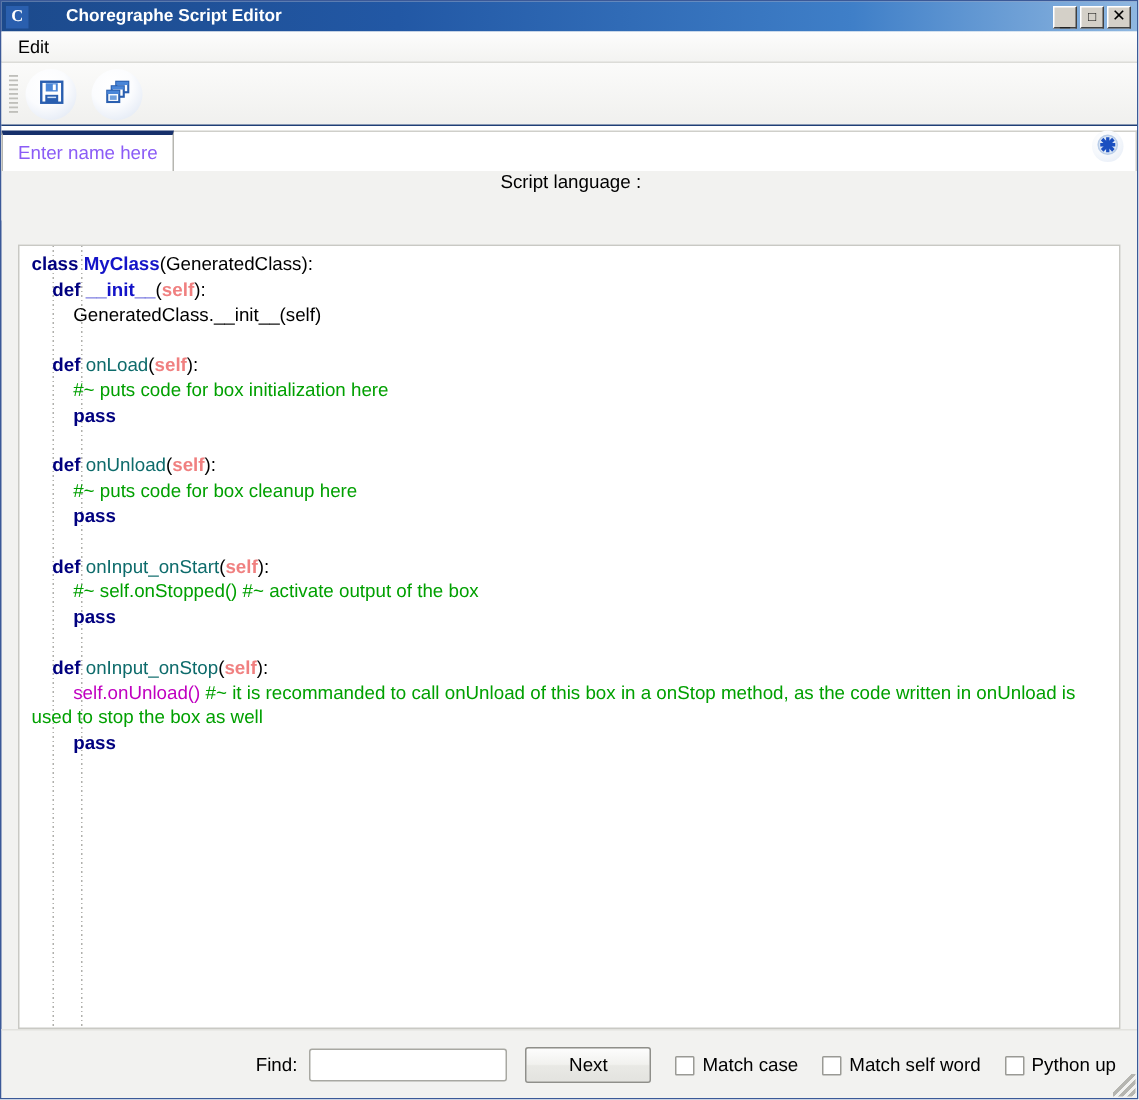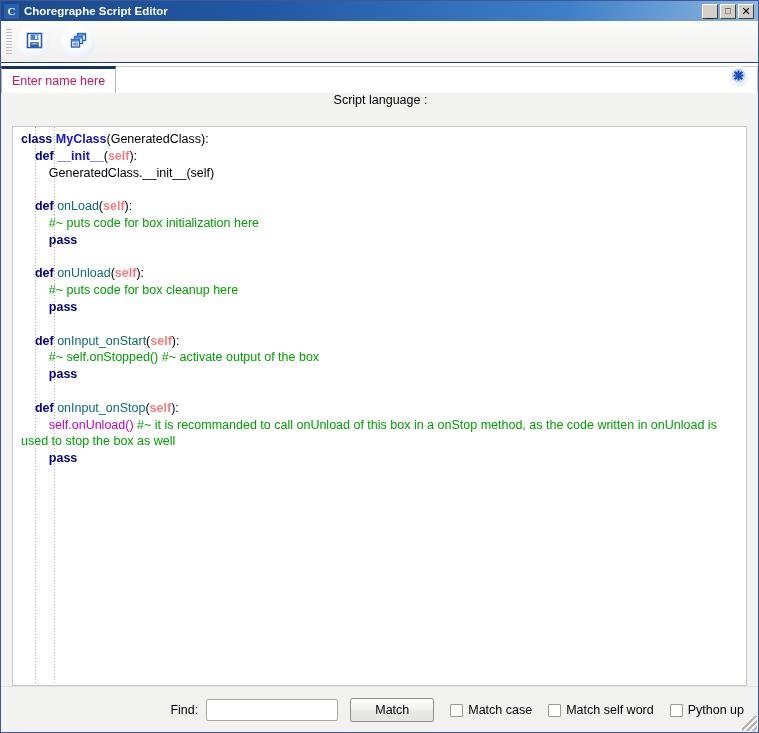--- a/index.html
+++ b/index.html
@@ -49,20 +49,21 @@
     margin-right: 5px;
     flex: 0 0 auto;
   }
   .title-text {
     color: #ffffff;
     font-size: 11.5px;
     font-weight: bold;
     flex: 1 1 auto;
     white-space: nowrap;
     overflow: hidden;
+    margin-left: 20px;
   }
   .win-buttons {
     display: flex;
     gap: 2px;
     flex: 0 0 auto;
     padding-right: 2px;
   }
   .win-btn {
     width: 16px;
     height: 15px;
@@ -160,21 +161,21 @@
     border-bottom: 1px solid #b6b6b0;
     box-sizing: border-box;
   }
   .tab {
     height: 27px;
     box-sizing: border-box;
     padding: 0 10px;
     display: flex;
     align-items: center;
     font-size: 12.5px;
-    color: #be185d;
+    color: #8b5cf6;
     background: #ffffff;
     border-top: 3px solid #16306b;
     border-left: 1px solid #b6b6b0;
     border-right: 1px solid #b6b6b0;
     margin-bottom: -1px;
     cursor: pointer;
     white-space: nowrap;
   }
   .tab-filler {
     flex: 1 1 auto;
@@ -251,21 +252,21 @@
   .arrow-down {
     width: 0; height: 0;
     border-left: 4px solid transparent;
     border-right: 4px solid transparent;
     border-top: 5px solid #1a1a1a;
   }
 
   
   .editor-wrap {
     flex: 1 1 auto;
-    margin: 0 11px 0 11px;
+    margin: 16px 11px 0 11px;
     background: #ffffff;
     border: 1px solid #c9c9c4;
     box-sizing: border-box;
     overflow: hidden;
     position: relative;
   }
   .code {
     position: relative;
     padding: 4px 6px 4px 8px;
     font-family: "Liberation Sans", sans-serif;
@@ -392,20 +393,23 @@
         </div>
       <div class="win-btn maximize">
           <span>□</span>
         </div>
       <div class="win-btn close">
           <span>✕</span>
         </div>
     </div>
   </div>
 
+  <div class="menubar">
+    <div class="menu-item">Edit</div>
+  </div>
 
   <div class="toolbar">
     <div class="drag-handle"></div>
 
     <div class="tool-btn">
       <span>
         <svg width="19" height="19" viewBox="0 0 19 19">
           <rect x="2.5" y="2.5" width="14" height="14" fill="#ffffff" stroke="#2a5fb0" stroke-width="1.6"></rect>
           <rect x="5.5" y="3.5" width="8" height="5.5" fill="#4a86d8"></rect>
           <rect x="10.2" y="4.3" width="2" height="3.8" fill="#ffffff"></rect>
@@ -456,21 +460,21 @@
     <div class="guides">
       <div class="guide g1"></div>
       <div class="guide g2"></div>
     </div>
     <div class="code" id="code-body"><div><span class="kw">class </span><span class="cls">MyClass</span><span class="plain">(GeneratedClass):</span></div><div><span class="plain">    </span><span class="kw">def </span><span class="cls">__init__</span><span class="plain">(</span><span class="selfarg">self</span><span class="plain">):</span></div><div><span class="plain">        GeneratedClass.__init__(self)</span></div><div class="blank">&nbsp;</div><div><span class="plain">    </span><span class="kw">def </span><span class="fn">onLoad</span><span class="plain">(</span><span class="selfarg">self</span><span class="plain">):</span></div><div><span class="plain">        </span><span class="cmt">#~ puts code for box initialization here</span></div><div><span class="plain">        </span><span class="kw">pass</span></div><div class="blank">&nbsp;</div><div><span class="plain">    </span><span class="kw">def </span><span class="fn">onUnload</span><span class="plain">(</span><span class="selfarg">self</span><span class="plain">):</span></div><div><span class="plain">        </span><span class="cmt">#~ puts code for box cleanup here</span></div><div><span class="plain">        </span><span class="kw">pass</span></div><div class="blank">&nbsp;</div><div><span class="plain">    </span><span class="kw">def </span><span class="fn">onInput_onStart</span><span class="plain">(</span><span class="selfarg">self</span><span class="plain">):</span></div><div><span class="plain">        </span><span class="cmt">#~ self.onStopped() #~ activate output of the box</span></div><div><span class="plain">        </span><span class="kw">pass</span></div><div class="blank">&nbsp;</div><div><span class="plain">    </span><span class="kw">def </span><span class="fn">onInput_onStop</span><span class="plain">(</span><span class="selfarg">self</span><span class="plain">):</span></div><div><span class="plain">        </span><span class="call">self.onUnload()</span><span class="cmt"> #~ it is recommanded to call onUnload of this box in a onStop method, as the code written in onUnload is used to stop the box as well</span></div><div><span class="plain">        </span><span class="kw">pass</span></div></div>
   </div>
 
   <div class="findbar">
     <span class="find-label">Find:</span>
     <input class="find-input" type="text" value="" placeholder="" style="">
-    <button class="next-btn">Match</button>
+    <button class="next-btn">Next</button>
 
     <label class="chk-group">
       <span class="chk-box"></span>
       <span class="chk-label">Match case</span>
     </label>
 
     <label class="chk-group">
       <span class="chk-box"></span>
       <span class="chk-label">Match self word</span>
     </label>

